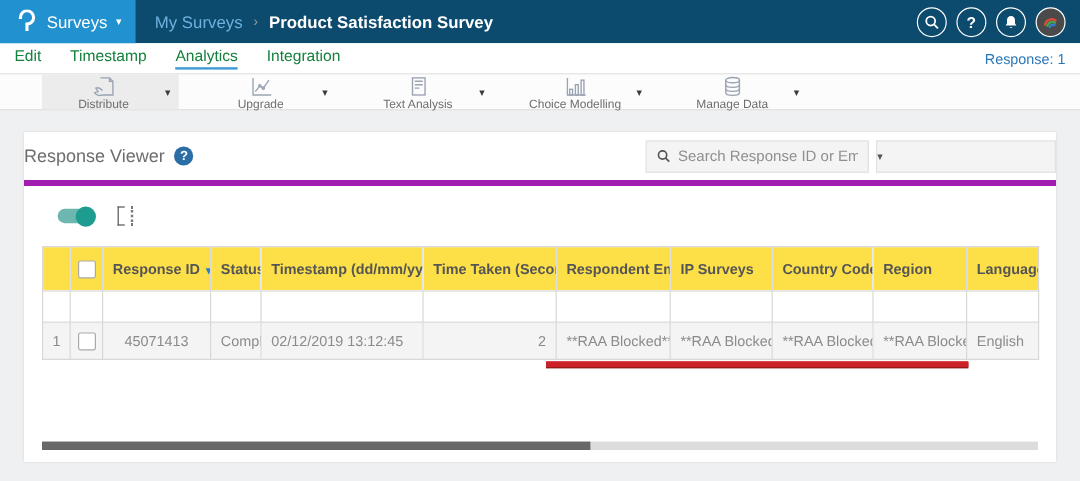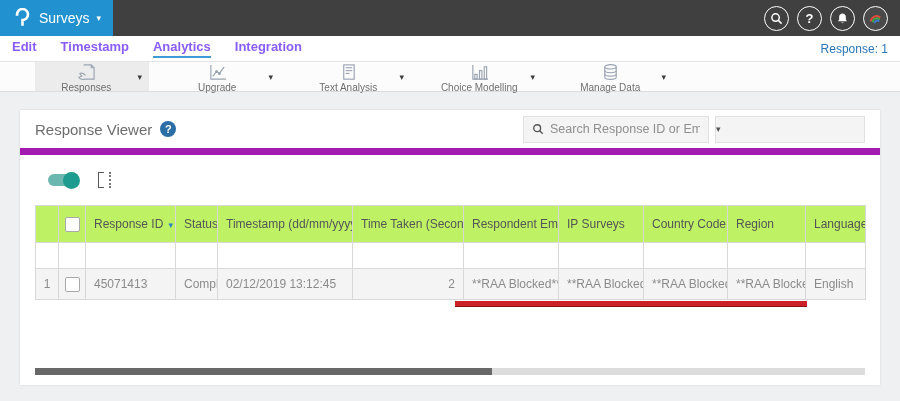--- a/index.html
+++ b/index.html
@@ -1,52 +1,52 @@
 <!DOCTYPE html>
 <html><head>
 <meta charset="utf-8">
 <style>
   * { margin:0; padding:0; box-sizing:border-box; }
   html,body { width:900px; height:401px; }
   body { background:#eff0f1; font-family:"Liberation Sans", sans-serif; overflow:hidden; }
 
   
-  .topbar { height:36px; background:#404040; display:flex; align-items:stretch; }
+  .topbar { height:36px; background:#0c4a6e; display:flex; align-items:stretch; }
   .logo-area { width:113px; background:#2191d0; display:flex; align-items:center; padding-left:14px; color:#fff; cursor:pointer; }
   .logo-glyph { margin-right:9px; display:flex; align-items:center; }
   .app-menu-label { font-size:14px; }
   .caret { font-size:9px; line-height:1; }
   .logo-area .caret { margin-left:7px; color:#fff; }
   .breadcrumb { display:flex; align-items:center; margin-left:16px; font-size:14px; }
   .crumb-parent { color:#6fb1de; cursor:pointer; }
   .crumb-sep { color:#9a9a9a; margin:0 9px; font-size:12px; }
   .crumb-current { color:#ffffff; font-weight:600; }
   .topbar-right { margin-left:auto; display:flex; align-items:center; gap:8px; padding-right:12px; }
   .circle-btn { width:25px; height:25px; border:1.5px solid #fff; border-radius:50%; display:flex; align-items:center; justify-content:center; color:#fff; font-size:13px; font-weight:700; cursor:pointer; background:transparent; flex:none; }
   .upgrade-btn { background:#f6a820; color:#fff; border:none; border-radius:13px; height:25px; padding:0 14px; font-size:12px; font-weight:700; font-family:"Liberation Sans",sans-serif; cursor:pointer; }
   .avatar { width:25px; height:25px; border:1.5px solid #fff; border-radius:50%; background:#4a4a4a; display:flex; align-items:center; justify-content:center; cursor:pointer; overflow:hidden; flex:none; }
 
   
   .tabbar { height:25px; background:#fff; display:flex; align-items:center; padding:0 12px; }
-  .tab { font-size:13px; color:#8b5cf6; font-weight:700; margin-right:24px; padding-bottom:2px; cursor:pointer; border-bottom:2px solid transparent; }
+  .tab { font-size:13px; color:#15803d; font-weight:400; margin-right:24px; padding-bottom:2px; cursor:pointer; border-bottom:2px solid transparent; }
   .tab.active { border-bottom-color:#3f9bd8; }
   .response-count { margin-left:auto; font-size:12px; color:#2a77b8; }
 
   
   .toolbar { height:31px; background:#fcfcfc; border-top:1px solid #e4e4e4; border-bottom:1px solid #dcdcdc; display:flex; padding-left:35px; }
   .tgroup { width:114px; margin-right:17px; display:flex; align-items:center; cursor:pointer; }
   .tgroup.selected { background:#ececec; }
   .tstack { flex:1; text-align:center; padding-top:2px; }
   .tstack svg { display:block; margin:0 auto; }
   .tlabel { display:block; font-size:10px; color:#6e6e6e; margin-top:0px; }
   .tcaret { font-size:9px; color:#3c3c3c; padding-right:7px; }
 
   
   .card { margin:18px 20px 0 20px; background:#fff; height:275px; position:relative; box-shadow:0 0 2px rgba(0,0,0,.12); }
-  .panel-head { height:45px; display:flex; align-items:center; padding:0 15px; border-bottom:7px solid #a21caf; }
+  .panel-head { height:45px; display:flex; align-items:center; padding:0 0; border-bottom:5px solid #a21caf; }
   .panel-title { font-size:15px; color:#6d6d6d; }
   .help-badge { width:16px; height:16px; border-radius:50%; background:#2b6da5; color:#fff; font-size:11px; font-weight:700; text-align:center; line-height:16px; margin-left:8px; cursor:pointer; }
   .search-box { margin-left:auto; width:186px; height:27px; background:#f4f4f4; border:1px solid #e1e1e1; display:flex; align-items:center; padding:0 8px; }
   .search-box svg { flex:none; margin-right:6px; }
   .search-box input { border:none; background:transparent; outline:none; width:100%; font-size:12.5px; color:#444; font-family:"Liberation Sans",sans-serif; }
   .search-box input::placeholder { color:#8f8f8f; opacity:1; }
   .filter-dd { width:150px; height:27px; background:#f4f4f4; border:1px solid #e1e1e1; margin-left:6px; display:flex; align-items:center; cursor:pointer; }
   .filter-dd .dd-label { flex:1; text-align:center; font-size:13px; color:#333; }
   .filter-dd .caret { color:#555; padding-right:9px; }
 
@@ -54,48 +54,53 @@
   .dq-label { font-size:13px; font-weight:700; color:#3d3d3d; }
   .toggle { margin-left:13px; position:relative; width:30px; height:12px; border-radius:6px; background:#6cb8b0; cursor:pointer; }
   .toggle .knob { position:absolute; right:-2px; top:-2.5px; width:17px; height:17px; border-radius:50%; background:#1d9c8f; }
   .freeze-icon { margin-left:20px; display:flex; align-items:center; cursor:pointer; }
   .freeze-bracket { width:6px; height:16px; border:1.5px solid #555; border-right:none; }
   .freeze-dots { width:5px; height:16px; border-right:2px dotted #777; margin-left:2px; }
 
   
   table { margin-left:15px; border-collapse:collapse; table-layout:fixed; width:830px; font-size:12px; }
   th, td { border:1px solid #d8d8d8; padding:0 8px; overflow:hidden; white-space:nowrap; }
-  th { height:37px; color:#555; font-weight:400; text-align:left; background:#bef264; }
+  th { height:37px; color:#555; font-weight:700; text-align:left; background:#fde047; }
   th.center, td.center { text-align:center; padding:0 2px; }
   .sort-caret { color:#2f7fc1; font-size:9px; margin-left:5px; }
   tr.filter-row td { height:26px; background:#fff; }
   tr.filter-row input { width:100%; height:100%; border:none; background:transparent; outline:none; }
   tr.data-row td { height:31px; background:#f4f4f4; color:#8b8b8b; }
   td.idx { color:#888; }
-  td.rid { color:#3c7cc1; text-align:left; cursor:pointer; }
+  td.rid { color:#3c7cc1; text-align:center; cursor:pointer; }
   td.num-right { text-align:right; }
   .cb { width:15px; height:15px; border:1.5px solid #a9a9a9; border-radius:2px; background:#fff; display:inline-block; vertical-align:middle; cursor:pointer; }
 
   
   .redline { position:absolute; left:435px; top:191px; width:352px; height:5px; background:#cb2027; box-shadow:0 1px 0 #8e1414; }
   .hscroll { position:absolute; left:15px; width:830px; bottom:10px; height:7px; background:#dcdcdc; cursor:pointer; }
   .hscroll .thumb { width:55%; height:100%; background:#686868; }
 </style>
 </head>
 <body>
 
 <div class="topbar">
   <div class="logo-area">
     <span class="logo-glyph">
       <svg width="16" height="20" viewBox="0 0 16 20" fill="none">
           <path d="M3 6.5 A5.5 5.5 0 1 1 8.5 12 L8.5 16.5" stroke="#fff" stroke-width="2.6" stroke-linecap="square"></path>
         </svg>
     </span>
     <span class="app-menu-label">Surveys</span>
     <span class="caret">▾</span>
+  </div>
+  <div class="breadcrumb">
+    <span class="crumb-parent">My Surveys</span>
+    <span class="crumb-sep">›</span>
+    <span class="crumb-current">Product Satisfaction Survey</span>
   </div>
   <div class="topbar-right">
     <div class="circle-btn">
       <svg width="13" height="13" viewBox="0 0 14 14" fill="none">
           <circle cx="6" cy="6" r="4" stroke="#fff" stroke-width="1.6"></circle>
           <line x1="9" y1="9" x2="12.5" y2="12.5" stroke="#fff" stroke-width="1.6"></line>
         </svg>
     </div>
     <div class="circle-btn">
         <span>?</span>
@@ -125,21 +130,21 @@
 </div>
 
 <div class="toolbar">
   <div class="tgroup selected">
     <span class="tstack">
       <svg width="21" height="19" viewBox="0 0 22 20" fill="none" stroke="#9aa3b2" stroke-width="1.2">
           <path d="M8 2 h8 l3 3 v12 h-9"></path>
           <path d="M16 2 v3 h3"></path>
           <path d="M10 17 c-3 1 -6 0 -7 -2 l3 -1 -2 -3 c2 -1 4 0 6 2"></path>
         </svg>
-      <span class="tlabel">Responses</span>
+      <span class="tlabel">Distribute</span>
     </span>
     <span class="tcaret">▾</span>
   </div>
   <div class="tgroup">
     <span class="tstack">
       <svg width="21" height="19" viewBox="0 0 22 20" fill="none" stroke="#9aa3b2" stroke-width="1.2">
           <path d="M4 2 v15 h16"></path>
           <polyline points="6,14 10,9 13,11 18,4"></polyline>
           <circle cx="10" cy="9" r="1"></circle>
           <circle cx="13" cy="11" r="1"></circle>

